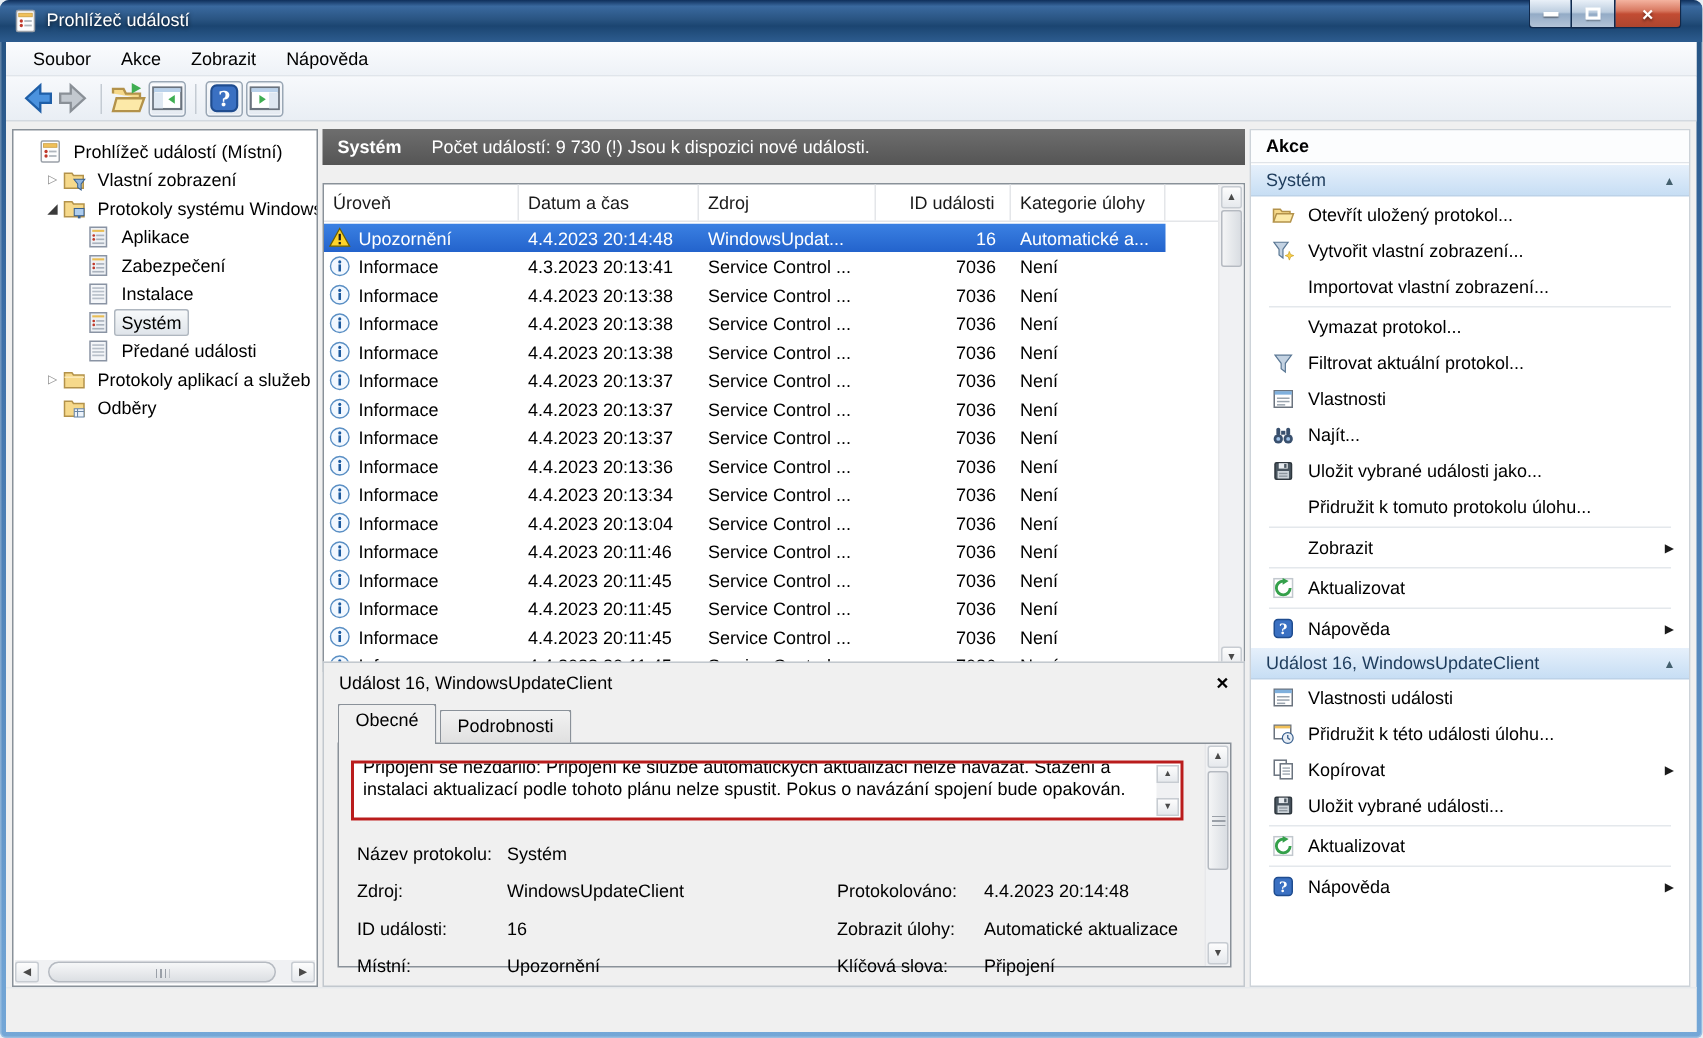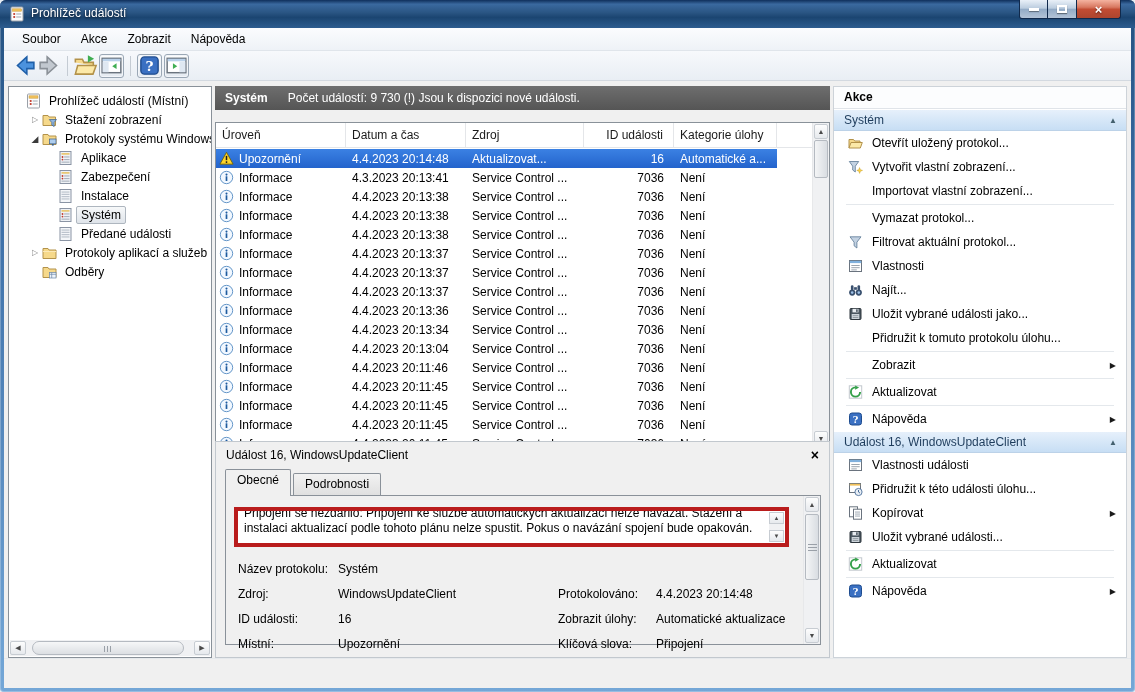--- a/index.html
+++ b/index.html
@@ -89,21 +89,21 @@
 
   .detail { position:absolute; top:355px; left:0; width:615px; height:217px; background:#f0f0f0; border:1px solid #c2c8ce; }
   .d-header { height:25px; display:flex; align-items:center; padding:0 10px; }
   .d-title { flex:1; }
   .d-close { font-size:14px; font-weight:bold; line-height:14px; }
   .d-tabs { position:absolute; top:27px; left:9px; display:flex; z-index:3; }
   .tab { height:22px; padding:0 11px; line-height:21px; border:1px solid #8a9199; border-bottom:none;
     border-radius:2px 2px 0 0; background:linear-gradient(#f2f2f2,#e0e0e0); margin-right:2px; position:relative; top:4px; }
   .tab.active { background:#f0f0f0; height:27px; top:0; z-index:4; }
   .d-content { position:absolute; top:53px; left:9px; right:8px; bottom:12px; border:1px solid #8a9199; background:#f0f0f0; }
-  .msg-box { position:absolute; left:8px; top:11px; right:31px; height:40px; background:#fff; border:4px solid #b91c1c; overflow:hidden; }
+  .msg-box { position:absolute; left:8px; top:11px; right:31px; height:40px; background:#fff; border:2px solid #b91c1c; overflow:hidden; }
   .msg-text { margin:-5px 20px 0 6px; line-height:15px; overflow:hidden; height:44px; }
   .msg-sb { position:absolute; top:1px; right:1px; bottom:1px; width:15px; background:#f0f1f3; }
   .msg-sb .m-up, .msg-sb .m-down { position:absolute; left:0; right:0; height:12px; font-size:6px; color:#4a4a4a;
     display:flex; align-items:center; justify-content:center; background:linear-gradient(#fdfdfd,#e6e9ed); border:1px solid #c7ccd2; }
   .m-up { top:0; } .m-down { bottom:0; }
   .f-grid { position:absolute; left:12px; top:60px; right:24px; }
   .f-row { height:25px; display:flex; align-items:center; }
   .f-l1 { width:100px; flex:0 0 100px; }
   .f-v1 { width:220px; flex:0 0 220px; }
   .f-l2 { width:98px; flex:0 0 98px; }
@@ -234,21 +234,21 @@
             <span class="tlabel">Prohlížeč událostí (Místní)</span>
           </div>
           <div class="trow" style="padding-left: 20px;">
             <span class="texp">▷</span>
             <span class="ticon">
               <svg viewBox="0 0 16 16">
                 <path d="M1.5 5 L1.5 3.5 H6.5 L7.5 5 H14 V13.5 H1.5 Z" fill="#f6d98b" stroke="#b3924a"></path>
                 <path d="M7.8 7.5 H15 L12.6 10.6 V14.6 L10.3 13 V10.6 Z" fill="#8fb4de" stroke="#39608f" stroke-width="0.7"></path>
               </svg>
             </span>
-            <span class="tlabel">Stažení zobrazení</span>
+            <span class="tlabel">Vlastní zobrazení</span>
           </div>
           <div class="trow" style="padding-left: 20px;">
             <span class="texp open">◢</span>
             <span class="ticon">
               <svg viewBox="0 0 16 16">
                 <path d="M1.5 5 L1.5 3.5 H6.5 L7.5 5 H14.5 V13.5 H1.5 Z" fill="#f6d98b" stroke="#b3924a"></path>
                 <rect x="8" y="8" width="6.5" height="4.8" fill="#aecdee" stroke="#39608f" stroke-width="0.7"></rect>
                 <rect x="10.4" y="13" width="1.8" height="1.6" fill="#39608f"></rect>
               </svg>
             </span>
@@ -377,21 +377,21 @@
                 <span class="c-licon">
                   <svg viewBox="0 0 16 16">
                     <path d="M8 1.4 L15 14 H1 Z" fill="#ffd42a" stroke="#6e6000" stroke-width="0.9"></path>
                     <rect x="7.2" y="5.2" width="1.6" height="4.6" fill="#1a1a1a"></rect>
                     <rect x="7.2" y="11" width="1.6" height="1.7" fill="#1a1a1a"></rect>
                   </svg>
                 </span>
                 <span>Upozornění</span>
               </span>
               <span class="c-dt">4.4.2023 20:14:48</span>
-              <span class="c-src">Aktualizovat...</span>
+              <span class="c-src">WindowsUpdat...</span>
               <span class="c-id">16</span>
               <span class="c-cat">Automatické a...</span>
             </div>
             <div class="lrow">
               <span class="c-level">
                 <span class="c-licon">
                   <svg viewBox="0 0 16 16">
                     <circle cx="8" cy="8" r="6.6" fill="#f2f8ff" stroke="#5a8fc4"></circle>
                     <circle cx="8" cy="4.9" r="1.1" fill="#1d5a9e"></circle>
                     <rect x="7.1" y="6.7" width="1.8" height="5" fill="#1d5a9e"></rect>

